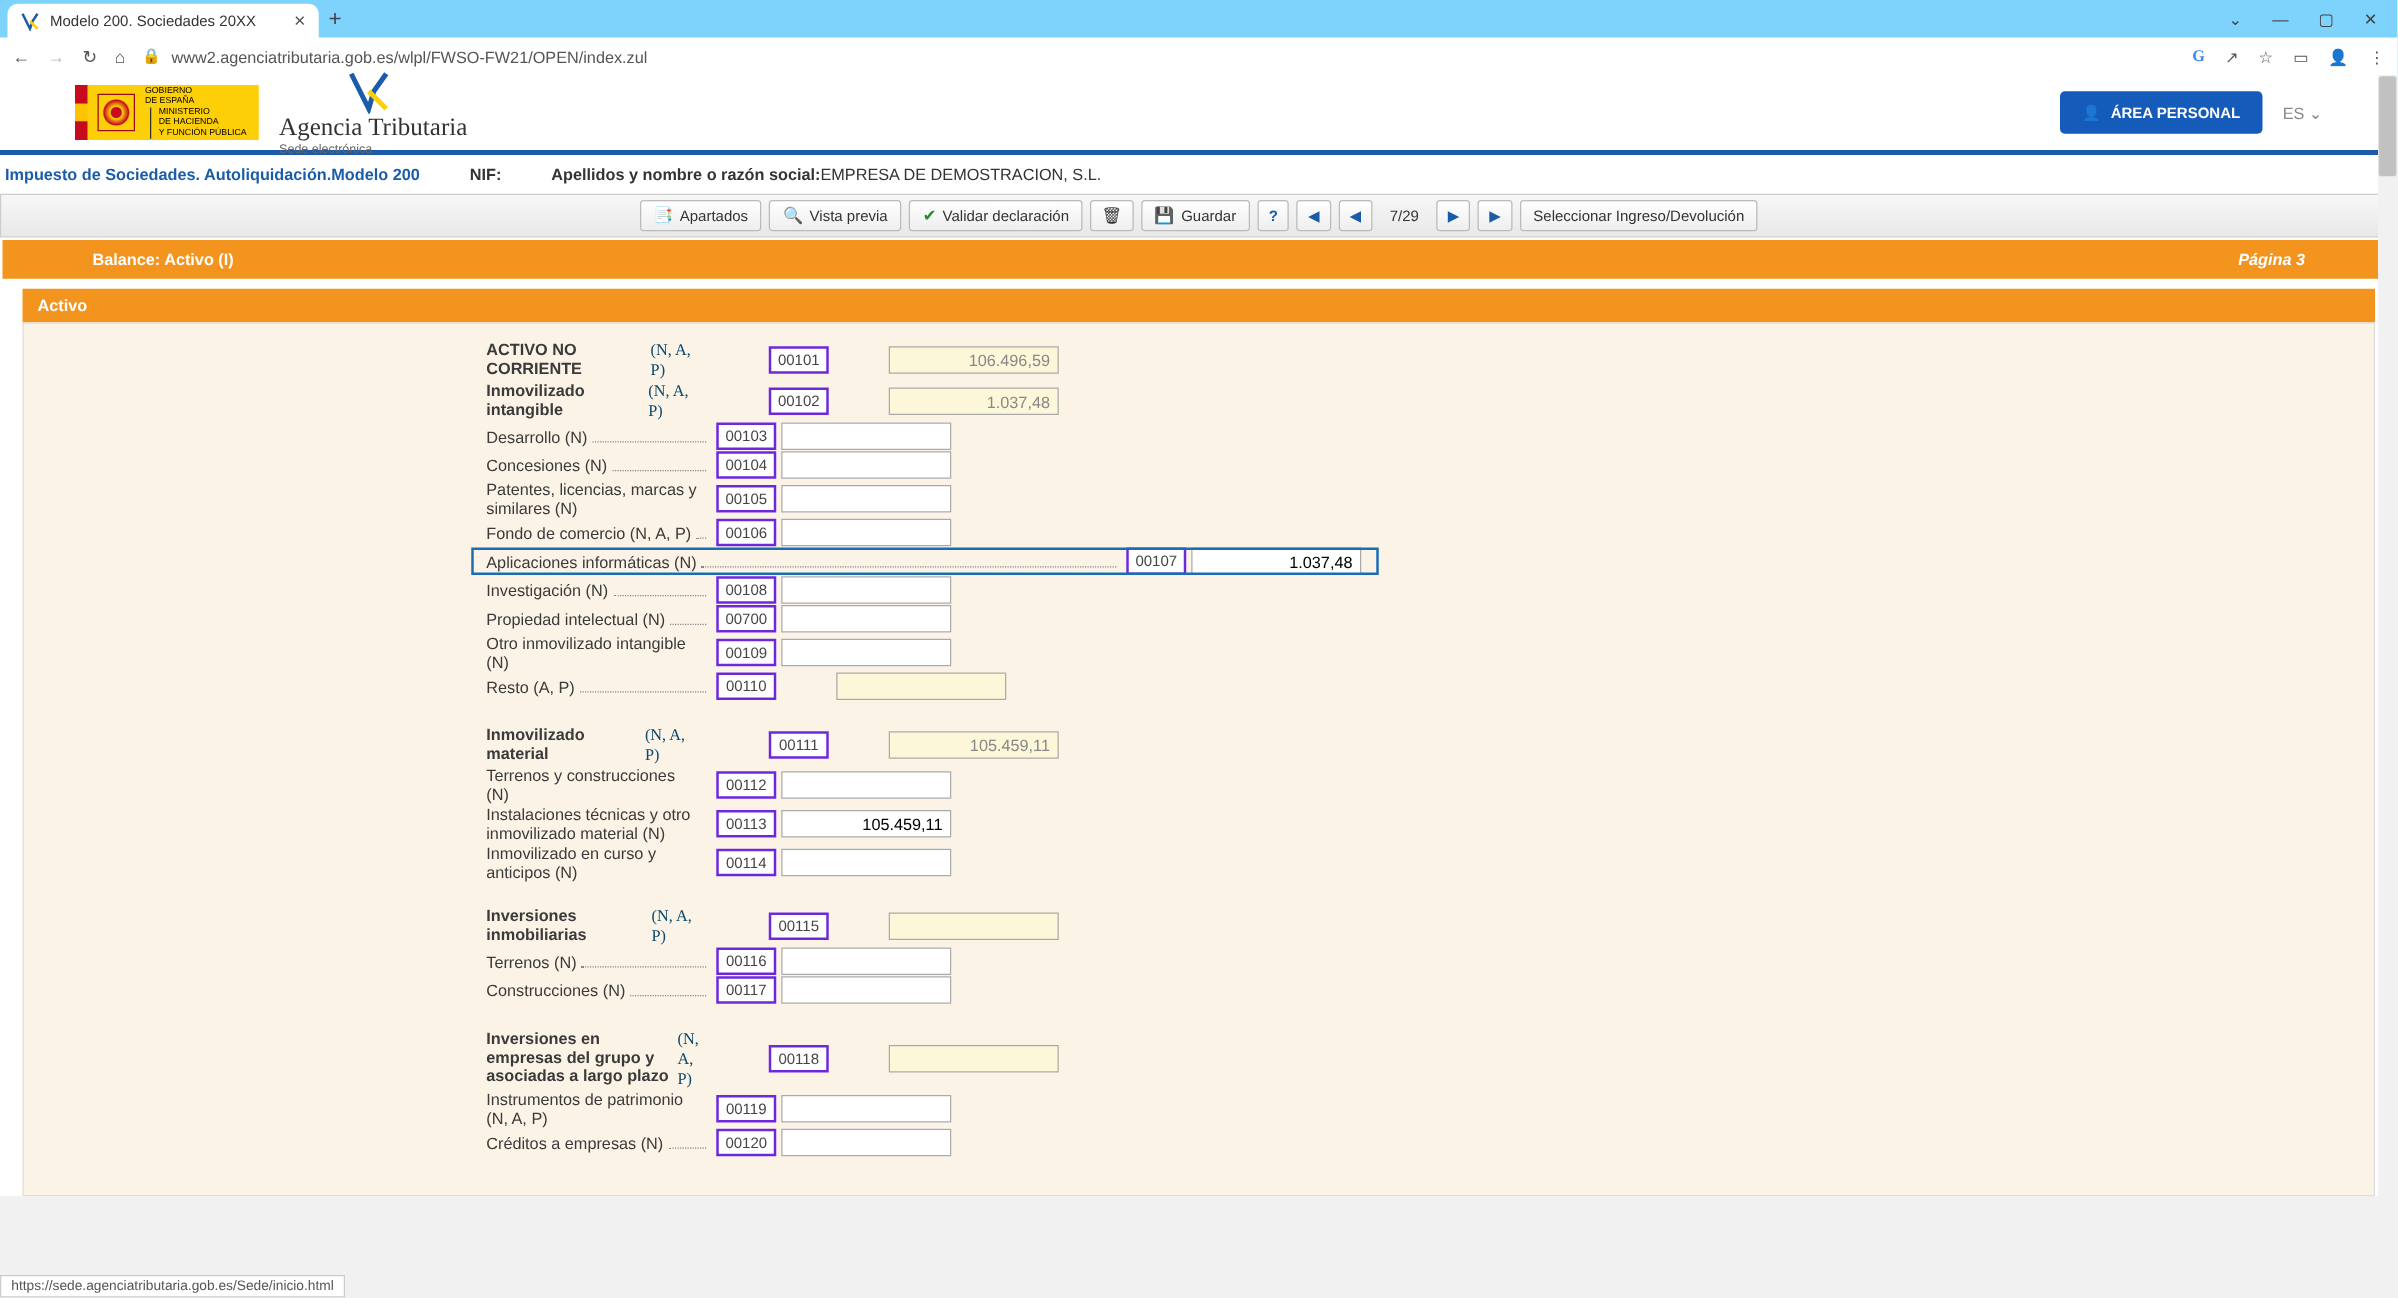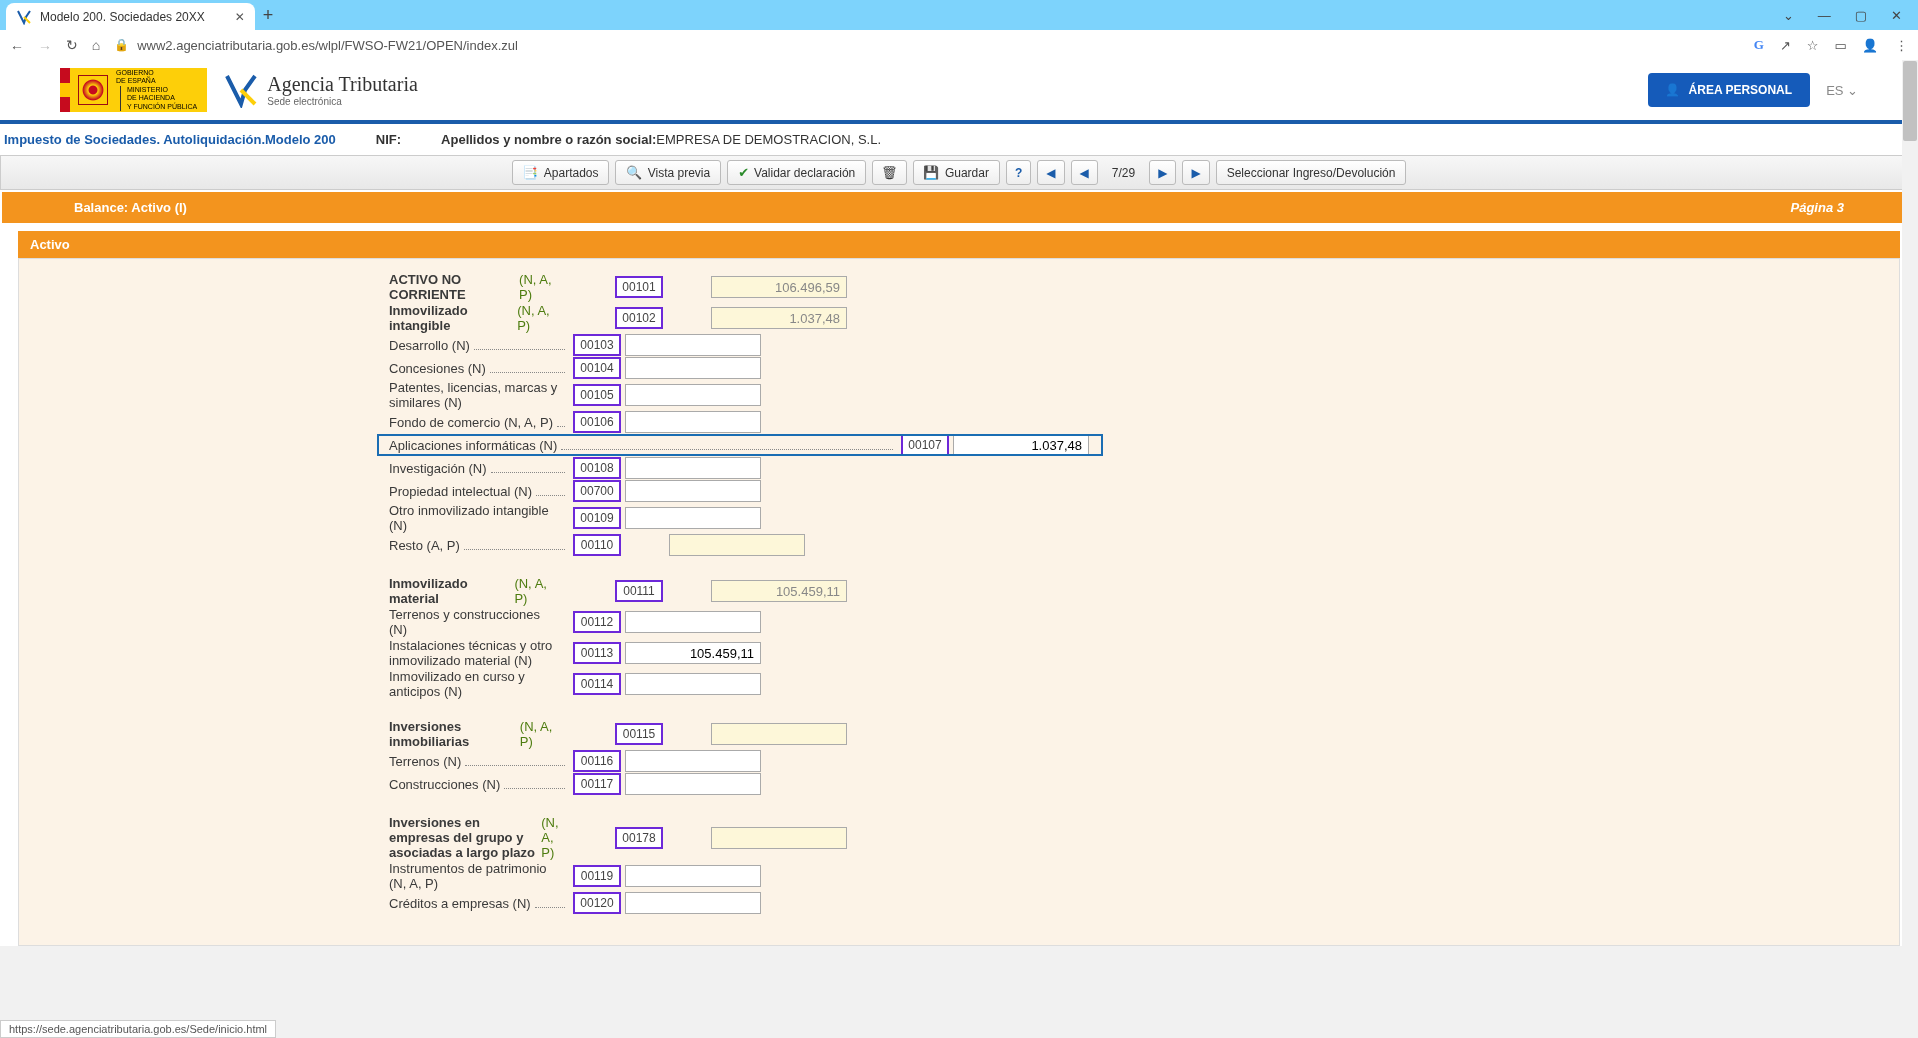--- a/index.html
+++ b/index.html
@@ -28,21 +28,21 @@
 .page-container { background: #fff; }
 .aeat-header { display: flex; align-items: center; height: 60px; padding: 0 60px; }
 .gov-logo { display: flex; align-items: center; background: #fdcf09; height: 44px; padding: 0 10px 0 0; }
 .flag-es { width: 10px; height: 44px; display: flex; flex-direction: column; }
 .flag-es div { flex: 1; }
 .flag-es .r { background: #c60b1e; }
 .flag-es .y { background: #ffc400; }
 .escudo { width: 30px; height: 30px; margin: 0 8px; background: radial-gradient(circle, #c60b1e 20%, #fdcf09 25%, #c60b1e 50%, #fdcf09 55%); border: 1px solid #9a0d14; }
 .gov-text { font-size: 7px; line-height: 1.2; color: #000; }
 .gov-text div { border-left: 1px solid #333; padding-left: 6px; margin-left: 4px; }
-.aeat-logo { display: flex; align-items: center; margin-left: 16px; }
+.aeat-logo { display: flex; align-items: center; margin-left: 16px; flex-direction: column; }
 .aeat-mark { width: 36px; height: 36px; position: relative; margin-right: 8px; }
 .aeat-mark svg { width: 36px; height: 36px; }
 .aeat-text { display: flex; flex-direction: column; }
 .aeat-text .main { font-family: Georgia, serif; font-size: 20px; color: #333; }
 .aeat-text .sub { font-size: 10px; color: #666; }
 .header-right { margin-left: auto; display: flex; align-items: center; gap: 16px; }
 .area-personal { background: #155bba; color: #fff; padding: 10px 18px; border-radius: 4px; font-size: 12px; font-weight: bold; display: flex; align-items: center; gap: 8px; cursor: pointer; }
 .lang-select { color: #888; font-size: 13px; cursor: pointer; }
 .blue-line { height: 4px; background: #1a5caa; }
 
@@ -67,21 +67,21 @@
 .orange-bar .right-text { margin-left: auto; margin-right: 60px; font-style: italic; }
 .section-wrap { padding: 8px 18px 0 18px; }
 .section-bar { background: #f3941e; color: #fff; padding: 6px 12px; font-weight: bold; font-size: 13px; }
 
 
 .form-body { background: #fcf3e7; border: 1px solid #ddd; padding: 12px 0 30px 0; min-height: 600px; }
 .row { display: flex; align-items: center; margin: 1px 0; padding: 0 20px; }
 .label-col { flex: 0 0 530px; padding-left: 350px; display: flex; align-items: baseline; font-size: 13px; color: #3a3a3a; }
 .label-col .dots { flex: 1; border-bottom: 1px dotted #888; margin: 0 4px 3px 4px; }
 .label-col .bold { font-weight: bold; }
-.label-col .suffix { color: #4d7c0f; }
+.label-col .suffix { color: #0c4a6e; font-family: Liberation Serif, serif; }
 .code-col { flex: 0 0 48px; margin-left: 4px; }
 .code-box { border: 2px solid #6d28d9; background: #fff; text-align: center; padding: 2px 4px; font-size: 12px; color: #444; }
 .input-col { margin-left: 4px; }
 .input-col input { width: 136px; height: 22px; border: 1px solid #aaa; text-align: right; padding: 0 6px; font-size: 13px; background: #fff; }
 .input-col input.ro { background: #fdf7d9; color: #888; margin-left: 44px; }
 .input-col.total input { width: 136px; background: #fdf7d9; color: #888; }
 
 .row.highlighted { outline: 2px solid #1a6db3; outline-offset: -2px; margin-left: 358px; width: 726px; padding: 0; }
 .row.highlighted .label-col { padding-left: 12px; flex: 0 0 520px; }
 
@@ -446,21 +446,21 @@
 
       <div class="row spacer"></div>
 
       <div class="row subtotal">
         <div class="label-col">
             <span class="bold">Inversiones en empresas del grupo y asociadas a largo plazo</span>
             <span class="suffix"> (N, A, P)</span>
             <span class="dots"></span>
           </div>
         <div class="code-col" style="margin-left:46px">
-            <div class="code-box">00178</div>
+            <div class="code-box">00118</div>
           </div>
         <div class="input-col total"><input readonly="" class="ro" value="" style=""></div>
       </div>
       <div class="row">
         <div class="label-col">
             <span>Instrumentos de patrimonio (N, A, P)</span>
             <span class="dots"></span>
           </div>
         <div class="code-col">
             <div class="code-box">00119</div>

